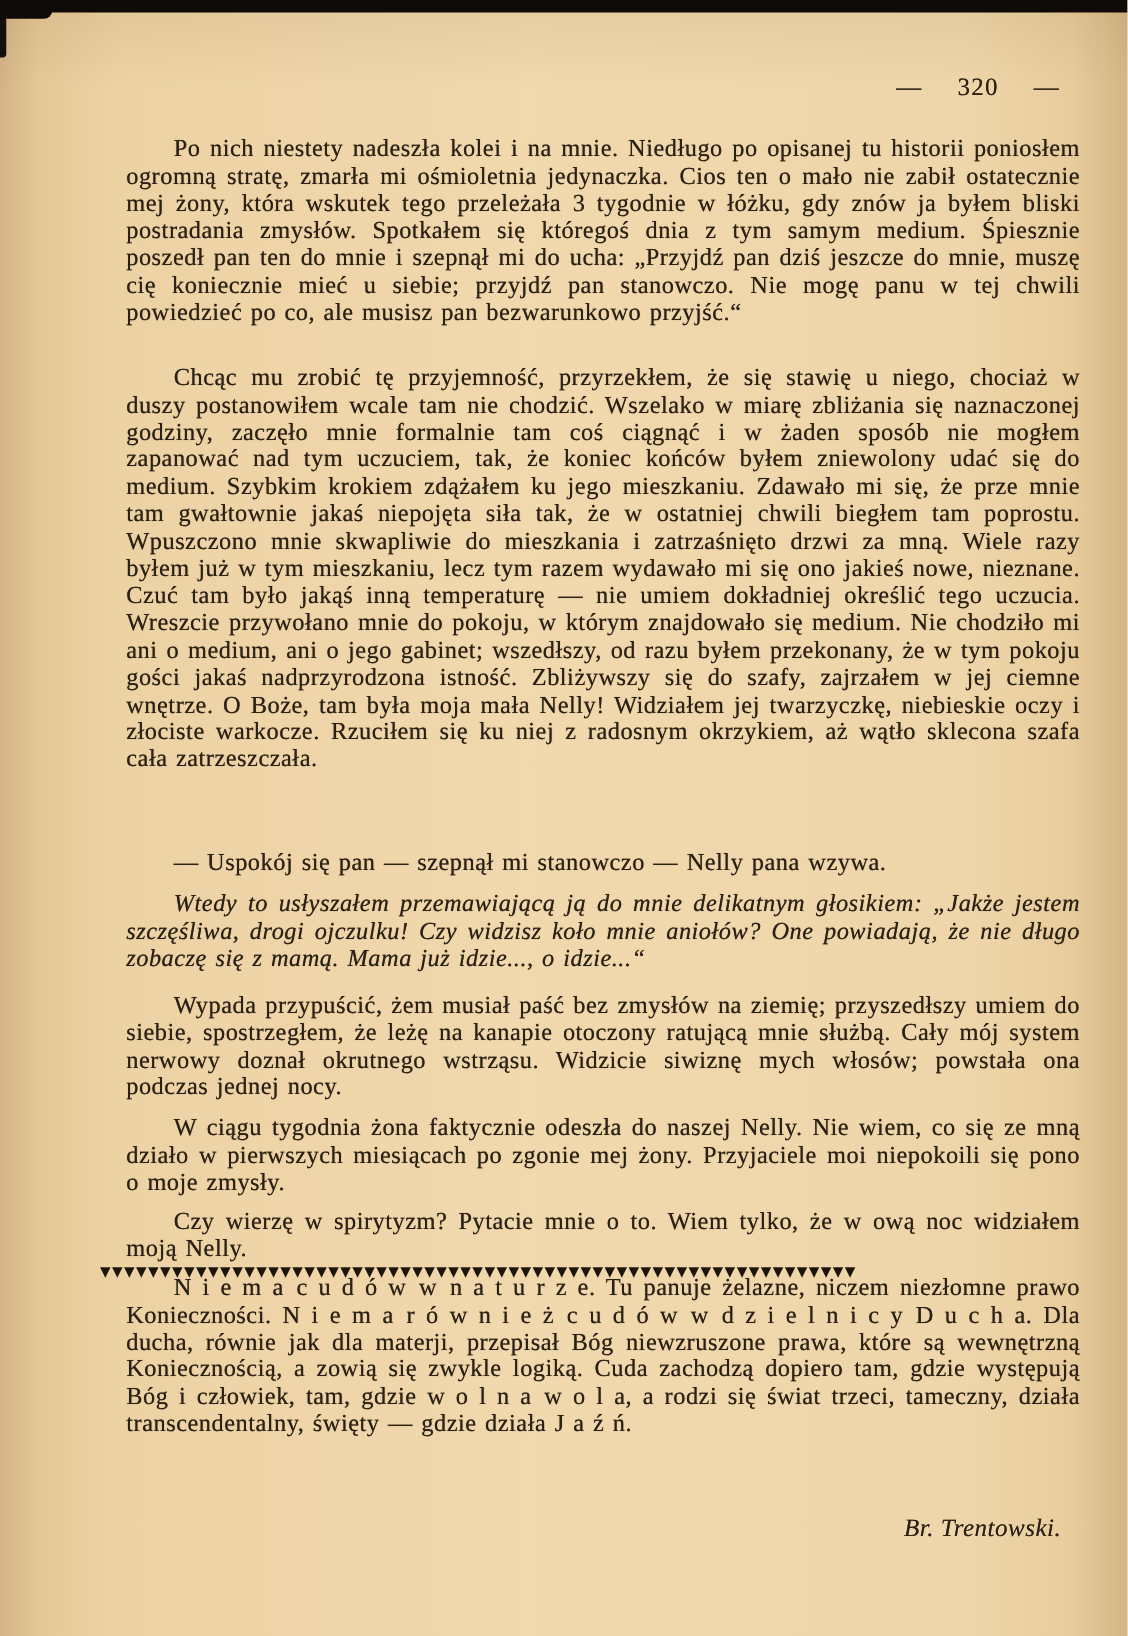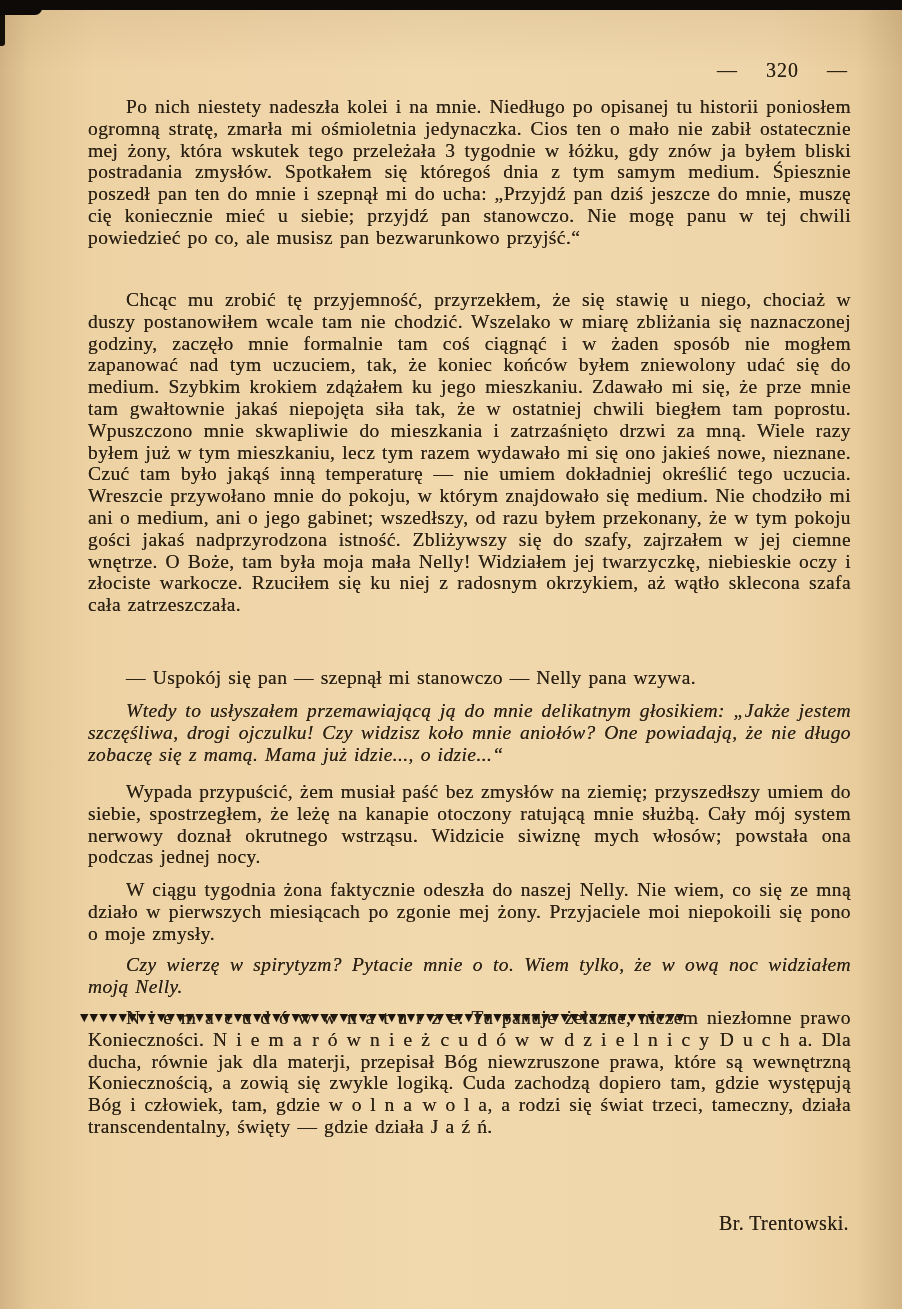--- a/index.html
+++ b/index.html
@@ -18,41 +18,41 @@
   .left-mark { top:351px; left:0; width:5px; height:46px; background:#140f09; border-radius:0 3px 3px 0; }
 
   .block { position:absolute; left:85px; width:763px; }
   .page-number {
     top:42px; text-align:right; font-size:20px;
     word-spacing:22px; letter-spacing:1px;
     text-shadow:0 0 .5px rgba(42,32,19,.7);
     margin-top:17px;
   }
   p.par {
-    margin:3px; font-size:19.5px; line-height:21.8px;
+    margin:16px; font-size:19.5px; line-height:21.8px;
     text-align:justify; text-indent:38px;
     letter-spacing:.4px; word-spacing:1.5px;
     text-shadow:0 0 .55px rgba(42,32,19,.75);
   }
-  .p1 { top:93px; }  .p2 { top:286px; } .p3 { top:664px; }
+  .p1 { top:93px; }  .p2 { top:276px; } .p3 { top:664px; }
   .p4 { top:697px;font-style:italic; } .p5 { top:778px; } .p6 { top:876px;font-family:Liberation Serif, serif; }
-  .p7 { top:951px;font-style:italic; }
+  .p7 { top:951px; }
   .divider {
     position:absolute; left:80px; top:1011px; width:766px; height:17px;
     overflow:hidden; white-space:nowrap;
     font-family:"DejaVu Sans", sans-serif;
     font-size:11px; letter-spacing:1.15px; color:#1d150c;
   }
   .quote {
     top:1004px; font-size:19.5px; line-height:21.9px;
     letter-spacing:.5px; word-spacing:1px;
   }
   .signature {
     position:absolute; right:53px; top:1212px;
-    font-size:20px; letter-spacing:.4px;
+    font-style:italic; font-size:20px; letter-spacing:.4px;
     text-shadow:0 0 .5px rgba(42,32,19,.7);
   }
 </style>
 </head>
 <body>
 
 <div class="artifact top-strip"></div>
 <div class="artifact top-strip-blob"></div>
 <div class="left-mark"></div>
 

